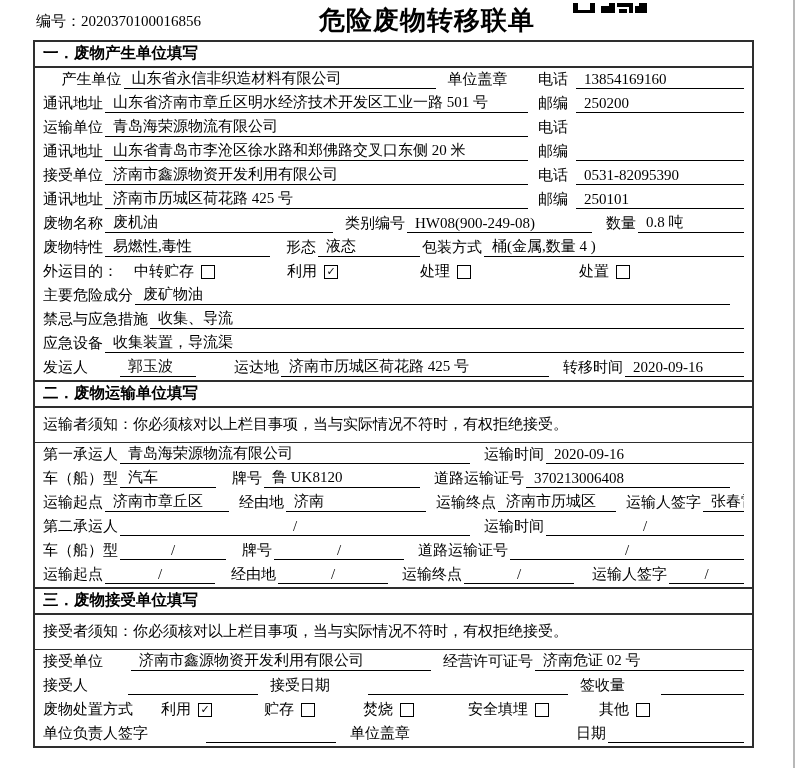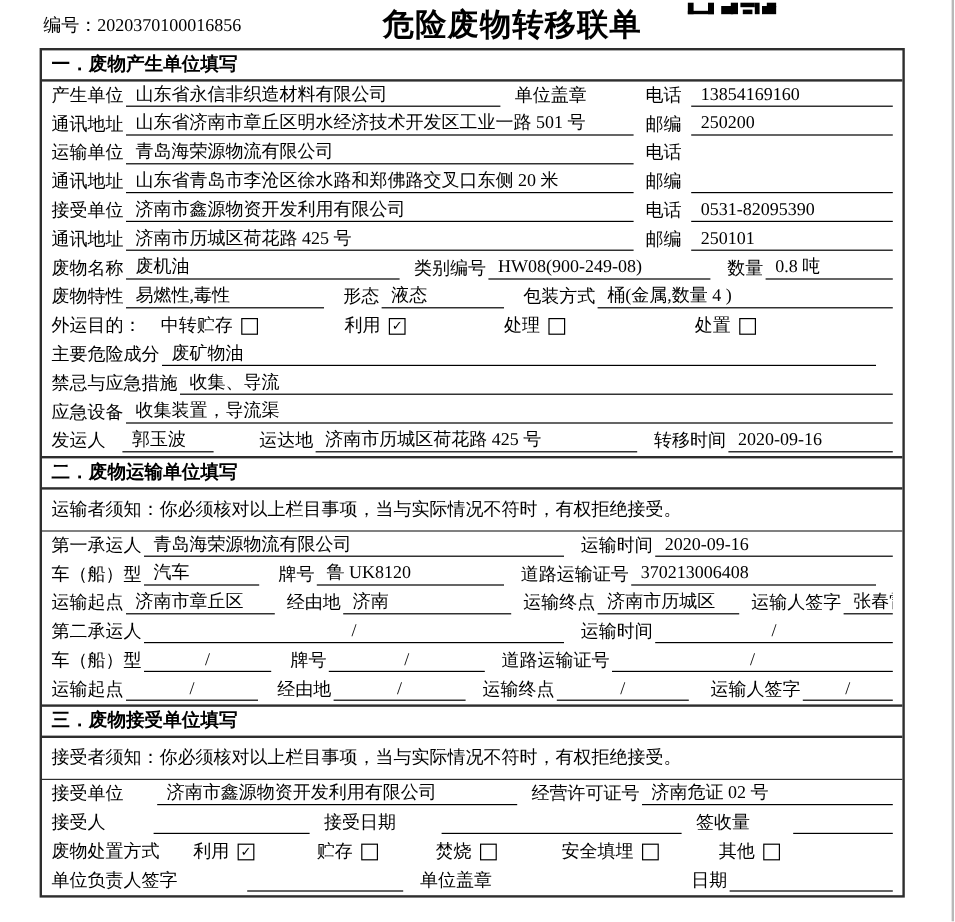--- a/index.html
+++ b/index.html
@@ -33,21 +33,21 @@
   }
   .lbl{padding:0 2px;flex:none;}
   .val{
     border-bottom:1px solid #000;padding:0 2px 0 8px;
     box-sizing:border-box;min-height:17px;flex:none;overflow:hidden;font-family:Liberation Serif, serif;
   }
   .grow{flex:1 1 auto;}
   .rcol{width:208px;flex:none;display:flex;align-items:flex-end;}
   .rcol .lbl{width:36px;}
   .rcol .val{flex:1 1 auto;}
-  .lcell{flex:1 1 auto;display:flex;align-items:flex-end;margin-right:8px;}
+  .lcell{flex:1 1 auto;display:flex;align-items:flex-end;margin-right:8px;justify-content:center;}
   .ctr{text-align:center;padding-left:2px;}
   .opt{display:flex;align-items:center;flex:none;}
   .cb{
     display:inline-block;width:12px;height:12px;border:1px solid #000;
     font-size:11px;line-height:12px;text-align:center;margin-left:7px;flex:none;
     font-family:"DejaVu Sans",sans-serif;
   }
   .footer-print{position:absolute;top:776px;left:36px;font-size:11px;white-space:nowrap;}
 </style>
 </head>
@@ -152,21 +152,21 @@
     <span class="val" style="width:185px">HW08(900-249-08)</span>
     <span class="lbl" style="margin-left:12px">数量</span>
     <span class="val grow">0.8 吨</span>
   </div>
 
   <div class="row">
     <span class="lbl">废物特性</span>
     <span class="val" style="width:165px">易燃性,毒性</span>
     <span class="lbl" style="margin-left:14px">形态</span>
     <span class="val" style="width:102px">液态</span>
-    <span class="lbl" style="margin-left:14px">包装方式</span>
+    <span class="lbl" style="">包装方式</span>
     <span class="val grow">桶(金属,数量  4 )</span>
   </div>
 
   <div class="row">
     <span class="lbl">外运目的：</span>
     <span class="opt" style="margin-left:14px">
       <span>中转贮存</span>
       <span class="cb"></span>
     </span>
     <span class="opt" style="margin-left:72px">
@@ -193,21 +193,21 @@
     <span class="val grow">收集、导流</span>
   </div>
 
   <div class="row">
     <span class="lbl">应急设备</span>
     <span class="val grow">收集装置，导流渠</span>
   </div>
 
   <div class="row">
     <span class="lbl">发运人</span>
-    <span class="val" style="width:76px;margin-left:12px">郭玉波</span>
+    <span class="val" style="width:76px;margin-left:30px">郭玉波</span>
     <span class="lbl" style="margin-left:36px">运达地</span>
     <span class="val" style="width:268px">济南市历城区荷花路 425 号</span>
     <span class="lbl" style="margin-left:12px">转移时间</span>
     <span class="val grow">2020-09-16</span>
   </div>
 
   <div class="sec-header mid">二．废物运输单位填写</div>
   <div class="notice">运输者须知：你必须核对以上栏目事项，当与实际情况不符时，有权拒绝接受。</div>
 
   <div class="row">

